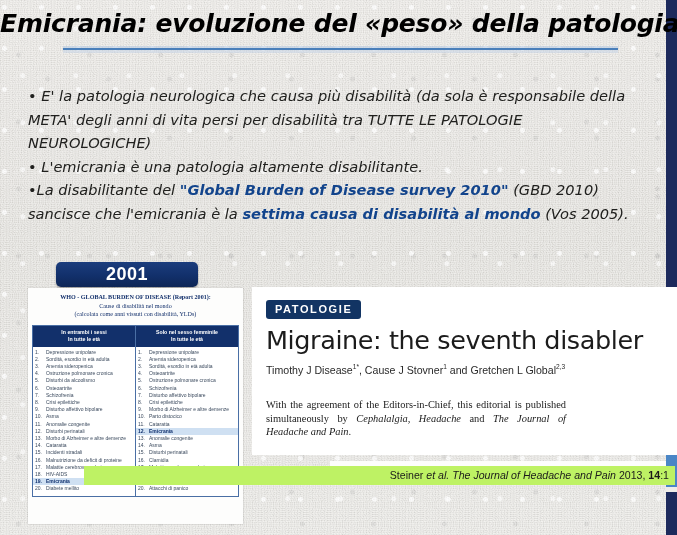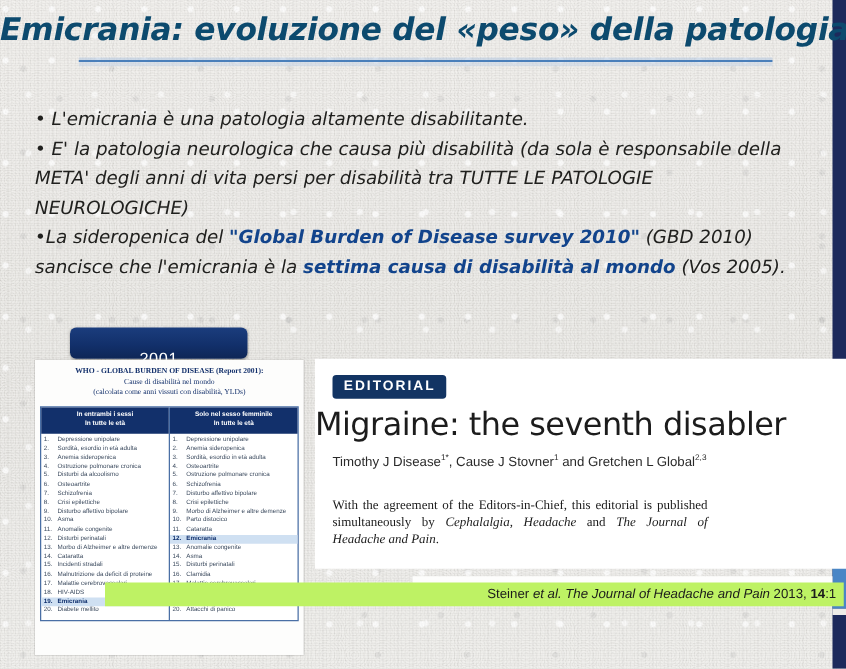--- a/index.html
+++ b/index.html
@@ -33,21 +33,21 @@
   
   .edge-bar{position:absolute;right:0;top:0;width:11px;height:535px;background:#1d2a5c;}
   .edge-bar-accent{position:absolute;right:0;width:11px;background:#4a86c6;}
   .edge-bar-gap{position:absolute;right:0;width:11px;background:#eeece8;}
 
   
   .title-wrap{position:absolute;left:0;top:9px;width:648px;text-align:center;}
   .title{
     font-family:"DejaVu Sans",sans-serif;
     font-style:italic;font-weight:bold;font-size:25px;
-    color:#0c4a6e;letter-spacing:-.2px;white-space:nowrap;
+    color:#000000;letter-spacing:-.2px;white-space:nowrap;
   }
   .title-rule{
     position:absolute;left:63px;top:46px;width:555px;height:7px;
     background:linear-gradient(180deg,
       rgba(180,200,225,.55) 0 2px,
       #4a7fba 2px 4px,
       rgba(195,210,230,.5) 4px 7px);
   }
 
   
@@ -61,22 +61,22 @@
 
   
   .fig-left{position:absolute;left:28px;top:262px;width:215px;height:262px;}
   .banner2001{
     position:absolute;left:28px;top:0;width:142px;height:25px;
     background:linear-gradient(180deg,#1b3d7d 0%,#12306b 55%,#0e2656 100%);
     border-radius:5px;box-shadow:0 1px 2px rgba(0,0,0,.35);
   }
   .banner2001 span{
     display:block;text-align:center;line-height:25px;
-    color:#fff;font-weight:normal;font-size:13px;
-    font-family:"Liberation Sans",sans-serif;letter-spacing:.5px;margin-top:12px;
+    color:#fff;font-weight:bold;font-size:18px;
+    font-family:"Liberation Sans",sans-serif;letter-spacing:.5px;
   }
   .table-card{
     position:absolute;left:0;top:26px;width:215px;height:236px;
     background:#fdfdfc;box-shadow:0 0 1px rgba(0,0,0,.3);
   }
   .tbl-caption{
     padding:5px 4px 4px;text-align:center;color:#13306b;
     font-family:"Liberation Serif",serif;font-size:6.1px;line-height:8.6px;
   }
   .tbl-caption .l1{font-weight:bold;}
@@ -105,21 +105,21 @@
     position:absolute;left:252px;top:287px;width:425px;height:168px;
     background:#ffffff;
   }
   .editorial-badge{
     position:absolute;left:14px;top:13px;
     background:#123463;color:#fff;border-radius:3px;
     font-weight:bold;font-size:11px;letter-spacing:1.6px;
     padding:3px 9px 4px;font-family:"Liberation Sans",sans-serif;
   }
   .journal-title{
-    position:absolute;left:0;top:38px;
+    position:absolute;left:14px;top:38px;
     font-family:"DejaVu Sans",sans-serif;font-size:25.5px;color:#1c1c1c;
     letter-spacing:-.4px;
   }
   .journal-authors{
     position:absolute;left:14px;top:76px;
     font-family:"Liberation Sans",sans-serif;font-size:10.6px;color:#2a2a2a;
   }
   .journal-authors sup{font-size:6.6px;}
   .journal-abstract{
     position:absolute;left:14px;top:111px;width:300px;
@@ -151,28 +151,28 @@
 <div class="edge-bar-gap" style="top:487px;height:5px;"></div>
 
 <div class="title-wrap">
   <div class="title">Emicrania: evoluzione del «peso» della patologia</div>
 </div>
 <div class="title-rule"></div>
 
 <div class="body-text">
   <div>
     <span class="bullet">•</span>
-    <span>L'emicrania è una patologia altamente disabilitante.</span>
+    <span>E' la patologia neurologica che causa più disabilità (da sola è responsabile della META' degli anni di vita persi per disabilità tra TUTTE LE PATOLOGIE NEUROLOGICHE)</span>
   </div>
   <div>
     <span class="bullet">•</span>
-    <span>E' la patologia neurologica che causa più disabilità (da sola è responsabile della META' degli anni di vita persi per disabilità tra TUTTE LE PATOLOGIE NEUROLOGICHE)</span>
+    <span>L'emicrania è una patologia altamente disabilitante.</span>
   </div>
   <div>
-    <span class="bullet">•</span><span>La sideropenica del </span><b>"Global Burden of Disease survey 2010"</b><span> (GBD 2010) sancisce che l'emicrania è la </span><b>settima causa di disabilità al mondo</b><span> (Vos 2005).</span>
+    <span class="bullet">•</span><span>La disabilitante del </span><b>"Global Burden of Disease survey 2010"</b><span> (GBD 2010) sancisce che l'emicrania è la </span><b>settima causa di disabilità al mondo</b><span> (Vos 2005).</span>
   </div>
 </div>
 
 <div class="fig-left">
   <div class="banner2001">
     <span>2001</span>
   </div>
   <div class="table-card">
     <div class="tbl-caption">
       <div class="l1">WHO - GLOBAL BURDEN OF DISEASE (Report 2001):</div>
@@ -354,19 +354,19 @@
               <span class="n">20.</span>
               <span class="t">Attacchi di panico</span>
             </div>
           </div>
       </div>
     </div>
   </div>
 </div>
 
 <div class="fig-right">
-  <div class="editorial-badge">EDITORIAL</div>
+  <div class="editorial-badge">PATOLOGIE</div>
   <div class="journal-title">Migraine: the seventh disabler</div>
   <div class="journal-authors"><span>Timothy J Disease</span><sup>1*</sup><span>, Cause J Stovner</span><sup>1</sup><span> and Gretchen L Global</span><sup>2,3</sup></div>
   <div class="journal-abstract"><span>With the agreement of the Editors-in-Chief, this editorial is published simultaneously by </span><i>Cephalalgia, Headache</i><span> and </span><i>The Journal of Headache and Pain</i><span>.</span></div>
 </div>
 <div class="cite-band"></div>
 <div class="journal-cite"><span>Steiner </span><i>et al. The Journal of Headache and Pain</i><span> 2013, </span><b>14</b><span>:1</span></div>
 
 </body></html>

